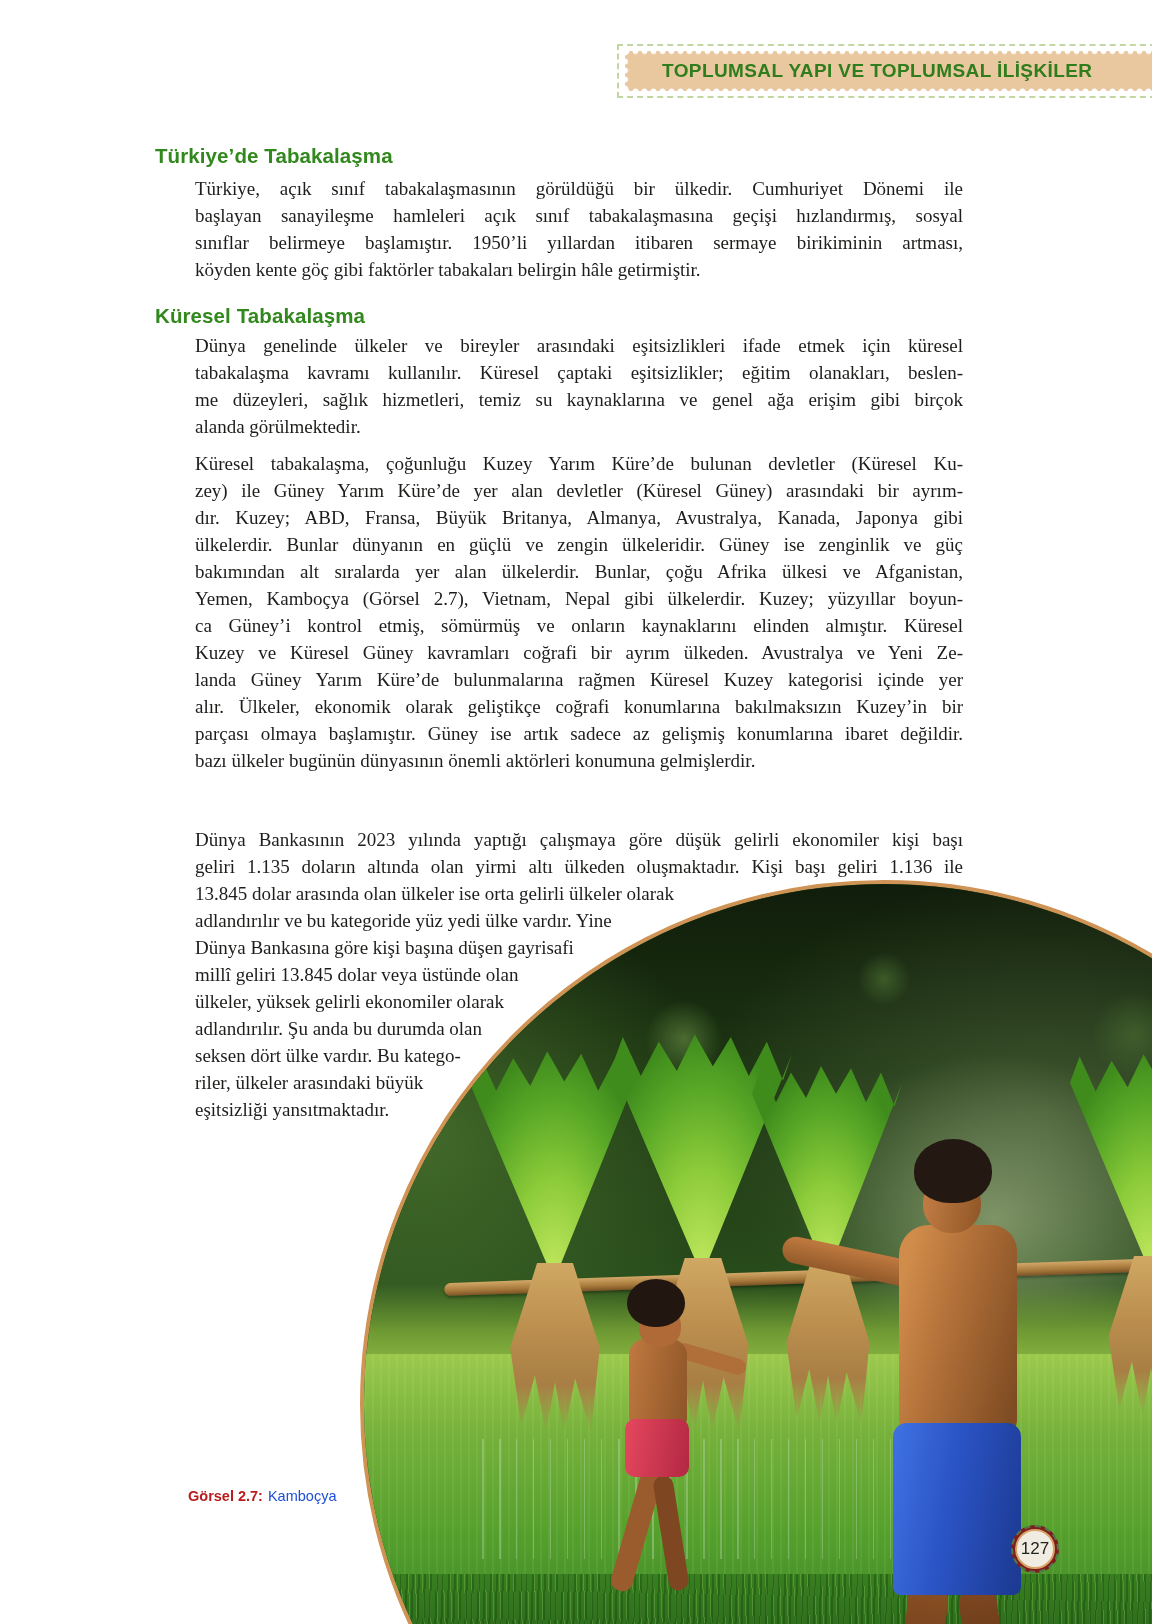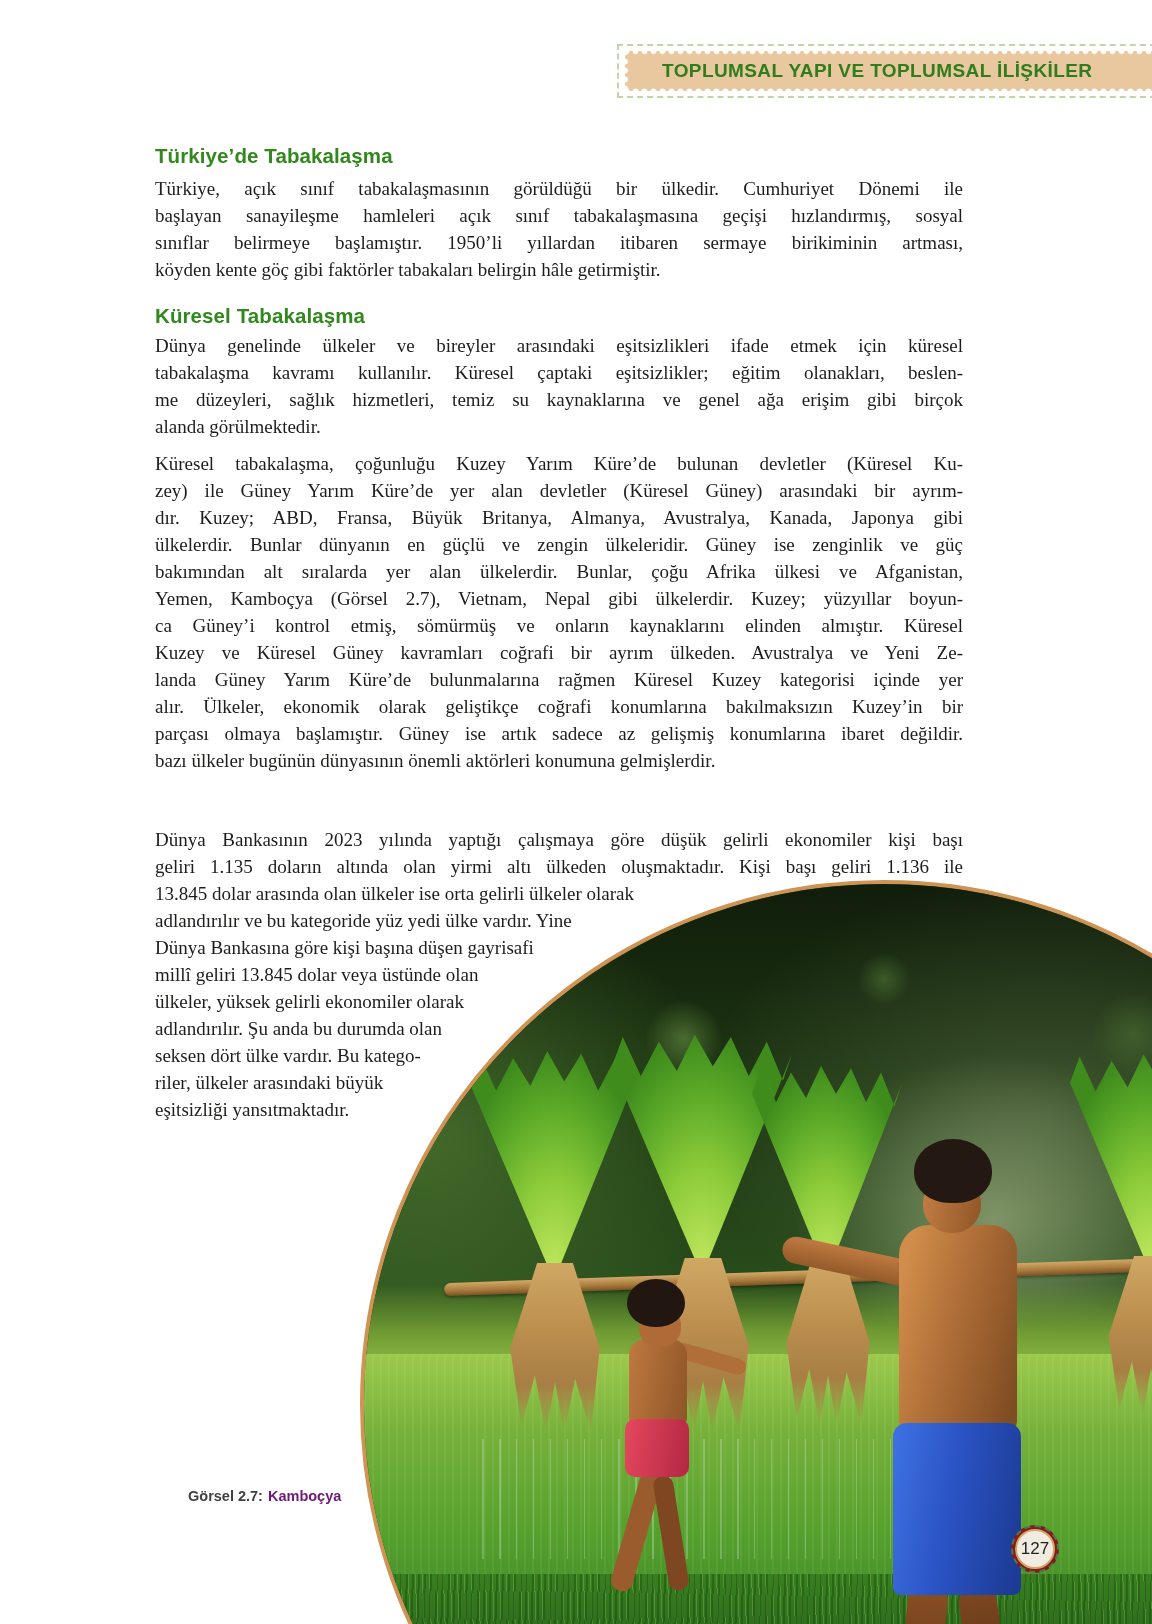--- a/index.html
+++ b/index.html
@@ -20,21 +20,21 @@
     color:#2f7d1d;white-space:nowrap;}
 
   
   .heading{position:absolute;left:155px;margin:0;font-size:20.5px;font-weight:bold;
     color:#31881c;letter-spacing:.1px;}
 
   
   .para{position:absolute;left:155px;width:808px;
     font-family:"Liberation Serif","DejaVu Serif",serif;
     font-size:19px;line-height:27px;color:#1d1d1b;}
-  .pline{text-align:justify;text-align-last:justify;white-space:normal;}
+  .pline{text-align:justify;text-align-last:justify;white-space:normal;margin-left:40px;}
   .pline.rag{text-align:right;text-align-last:left;}
 
   
   .photo{position:absolute;left:360px;top:880px;width:1040px;height:1040px;
     border-radius:50%;border:4px solid #cf9455;overflow:hidden;background:#2b511d;}
   .photo>div{position:absolute;}
   .forest{left:0;top:0;right:0;height:435px;
     background:
       radial-gradient(circle 45px at 95px 115px, rgba(150,200,100,.50), rgba(150,200,100,0) 70%),
       radial-gradient(circle 35px at 205px 62px, rgba(125,175,85,.45), rgba(125,175,85,0) 70%),
@@ -107,22 +107,22 @@
   .boy-face{left:40px;top:28px;width:42px;height:40px;border-radius:46%;background:#b06a38;}
   .boy-torso{left:30px;top:60px;width:58px;height:86px;border-radius:16px 16px 6px 6px;
     background:linear-gradient(100deg,#c07940,#8d5527);}
   .boy-shorts{left:26px;top:140px;width:64px;height:58px;border-radius:10px;
     background:linear-gradient(100deg,#e5485e,#b32742);}
   .boy-leg1{left:26px;top:192px;width:22px;height:122px;border-radius:10px;background:#9a5c2d;transform:rotate(16deg);}
   .boy-leg2{left:62px;top:196px;width:20px;height:116px;border-radius:10px;background:#7e4721;transform:rotate(-9deg);}
 
   
   .caption{position:absolute;left:188px;top:1488px;font-size:14.5px;white-space:nowrap;}
-  .cap-label{color:#404040;font-weight:bold;}
-  .cap-text{color:#701a75;margin-left:5px;font-weight:bold;}
+  .cap-label{color:#b91c1c;font-weight:bold;}
+  .cap-text{color:#1d4ed8;margin-left:5px;}
 
   
   .badge{position:absolute;left:1011px;top:1525px;width:48px;height:48px;border-radius:50%;
     border:2px dashed #52764a;background:#7f1d1d;box-sizing:border-box;z-index:5;}
   .badge-inner{position:absolute;inset:2px;border-radius:50%;border:2px solid #d8a368;
     background:#f0ece1;display:flex;align-items:center;justify-content:center;
     font-size:17px;color:#23241f;font-family:"Liberation Sans",sans-serif;}
 </style>
 </head>
 <body>

